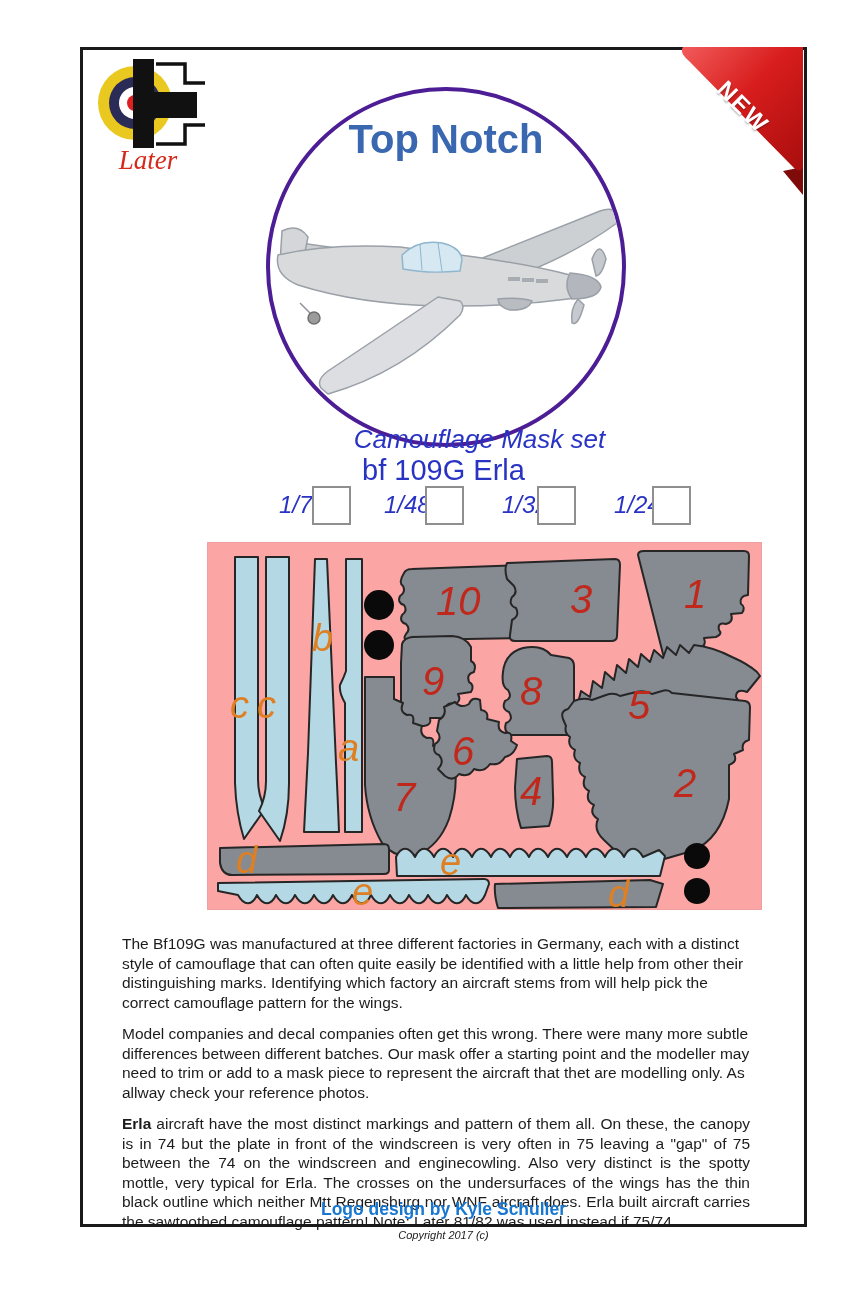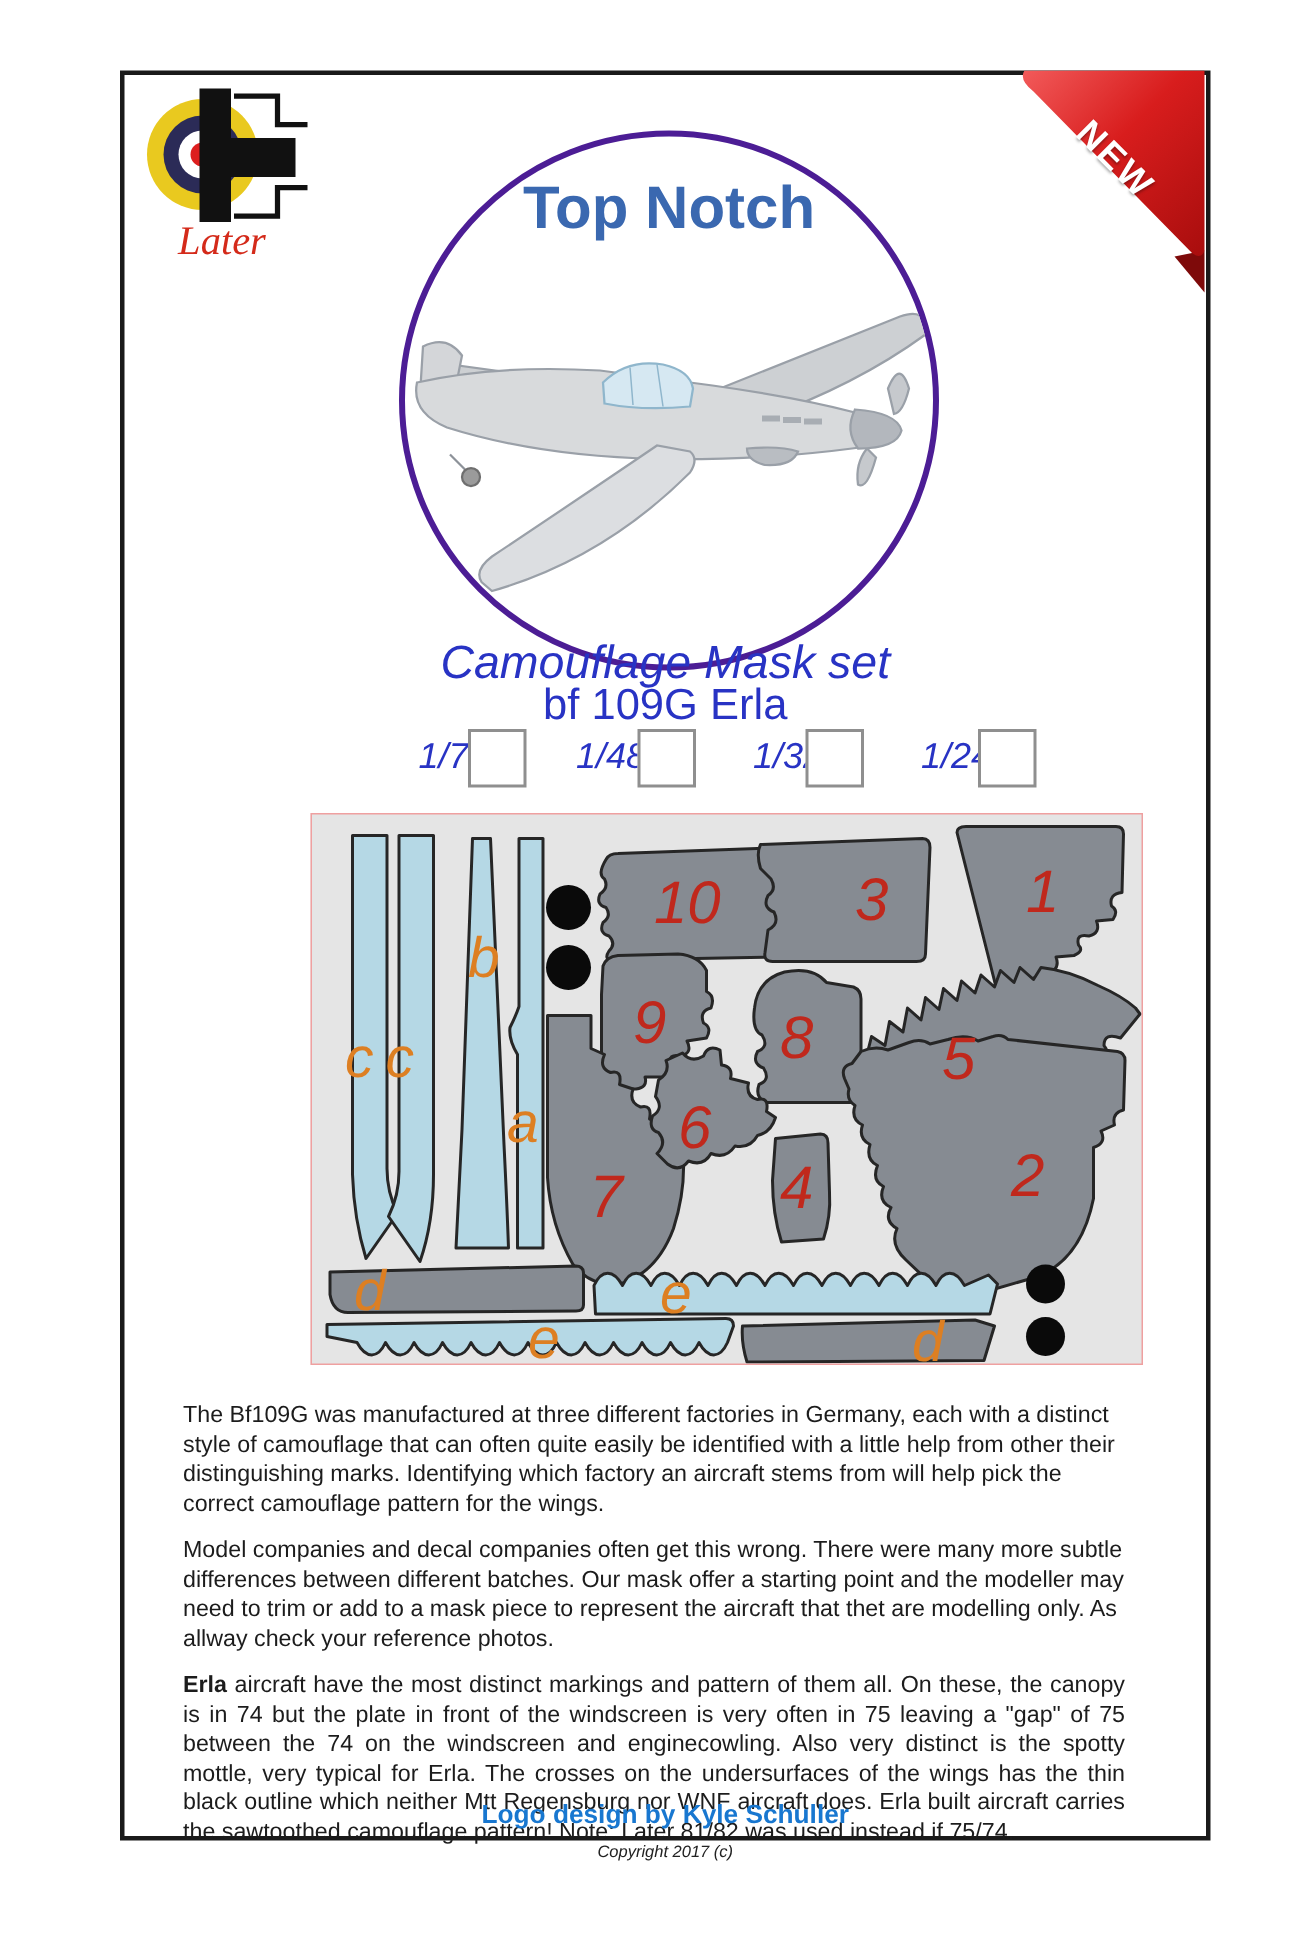--- a/index.html
+++ b/index.html
@@ -19,31 +19,31 @@
 
   
   .emblem{position:absolute;left:183px;top:37px;width:352px;height:352px;border:4px solid #4c1d95;
           border-radius:50%;overflow:hidden;background:#fff;}
   .emblem-title{margin-top:26px;text-align:center;font-weight:bold;font-size:40px;color:#3a68b0;letter-spacing:0;}
   .emblem-sub{text-align:center;font-size:27px;color:#34619f;margin-top:2px;}
   .plane{position:absolute;left:0;top:72px;width:352px;height:260px;}
 
   
   .ptitle{position:absolute;left:0;top:374px;width:100%;text-align:center;
-          font-size:31px;font-style:italic;color:#2833c4;}
+          font-size:26px;font-style:italic;color:#2833c4;padding-left:36px;}
   .psub{position:absolute;left:0;top:404px;width:100%;text-align:center;
           font-size:29px;color:#2833c4;}
 
   
   .scale-label{position:absolute;top:437px;height:36px;line-height:36px;width:60px;
           font-size:24px;font-style:italic;color:#2833c4;margin-left:24px;}
   .scale-box{position:absolute;top:436px;width:35px;height:35px;border:2px solid #8f8f8f;background:#fff;}
 
   
-  .diagram{position:absolute;left:124px;top:492px;width:553px;height:366px;border:1.5px solid #efa0a0;background:#e5e5e5;}
+  .diagram{position:absolute;left:124px;top:492px;width:553px;height:366px;border:1.5px solid #efa0a0;background:#fca5a5;}
   .mask-num{font-style:italic;font-size:40px;fill:#c0281c;font-family:"Liberation Sans",sans-serif;}
   .mask-let{font-style:italic;font-size:38px;fill:#dd7f22;font-family:"Liberation Sans",sans-serif;}
   .gray{fill:#868b92;stroke:#262626;stroke-width:2;stroke-linejoin:round;}
   .blue{fill:#b5d8e5;stroke:#262626;stroke-width:2;stroke-linejoin:round;}
 
   
   .copytext{position:absolute;left:39px;top:872px;width:628px;font-size:15.5px;line-height:19.5px;color:#1c1c1c;}
   .copytext p{margin:12px 0 8px 0;}
   .p-justify{text-align:justify;}
 

